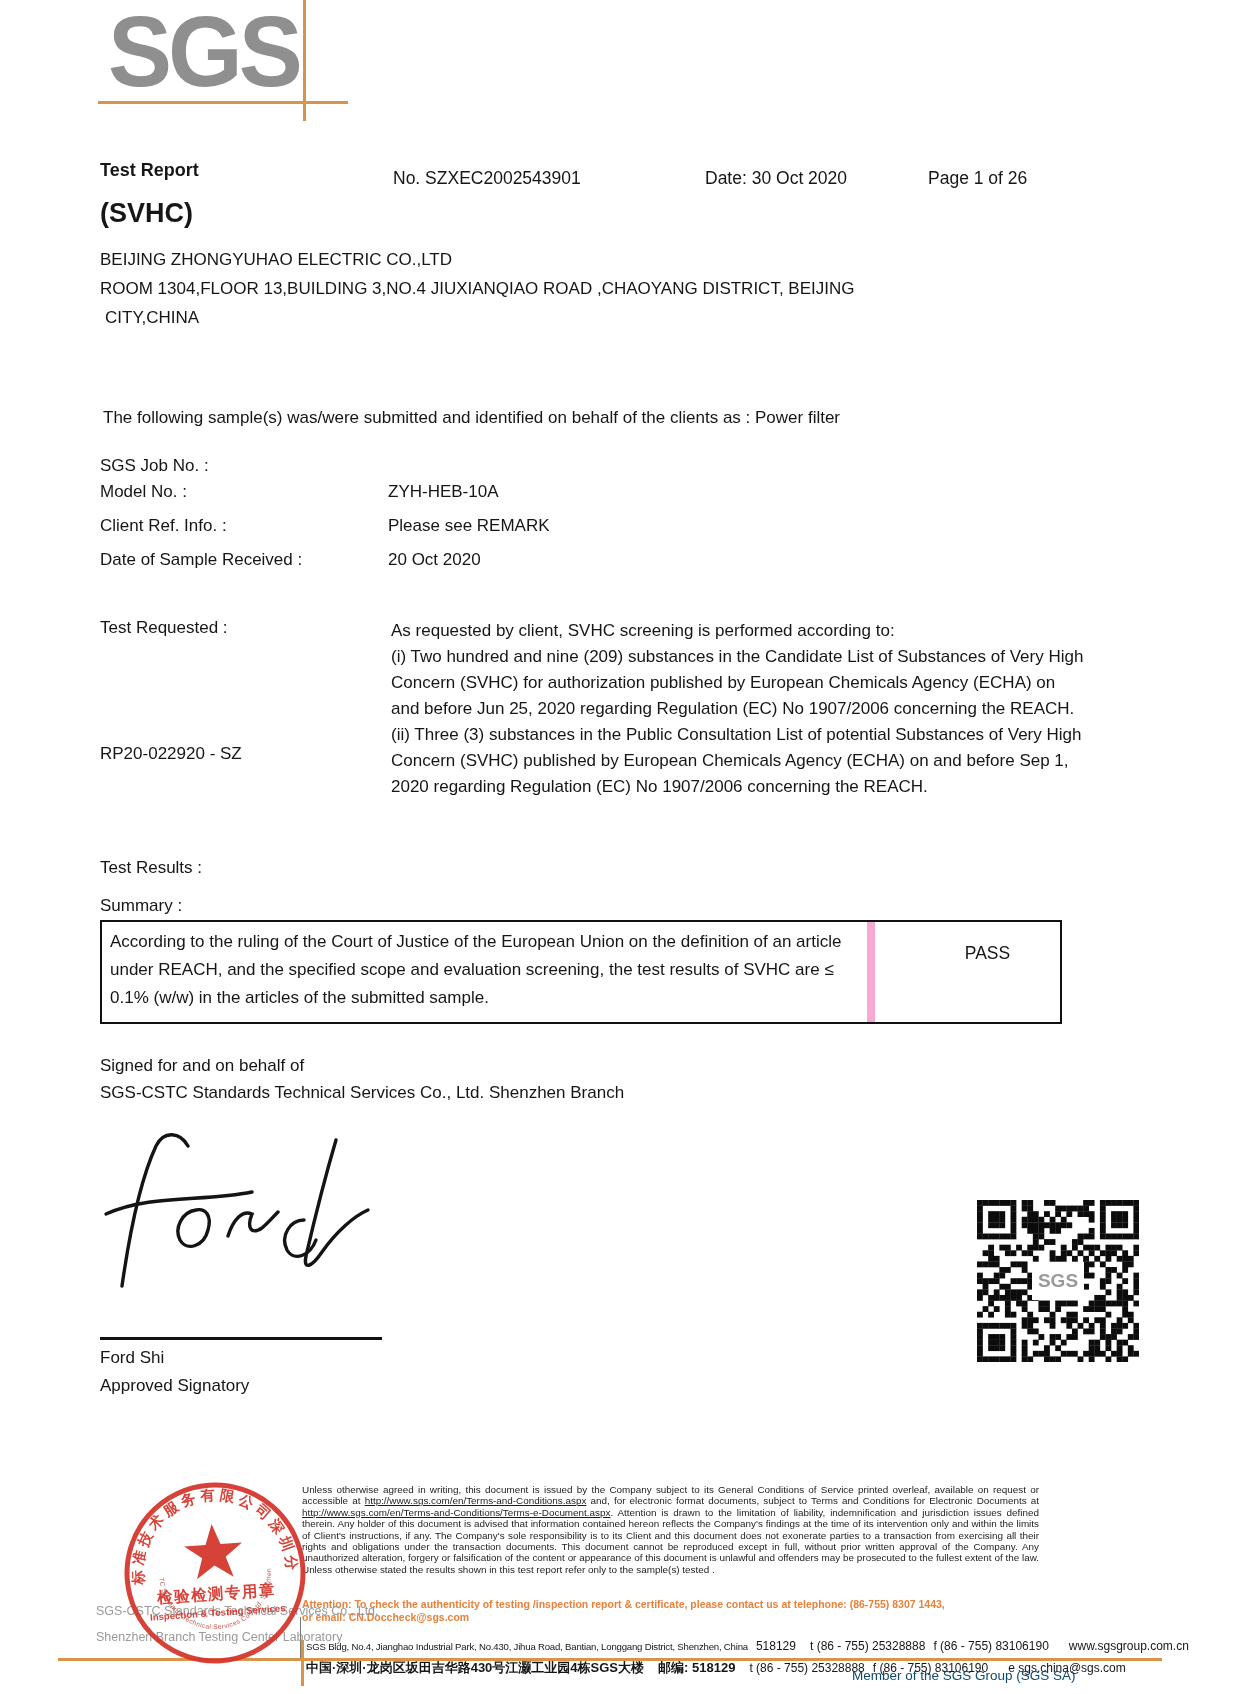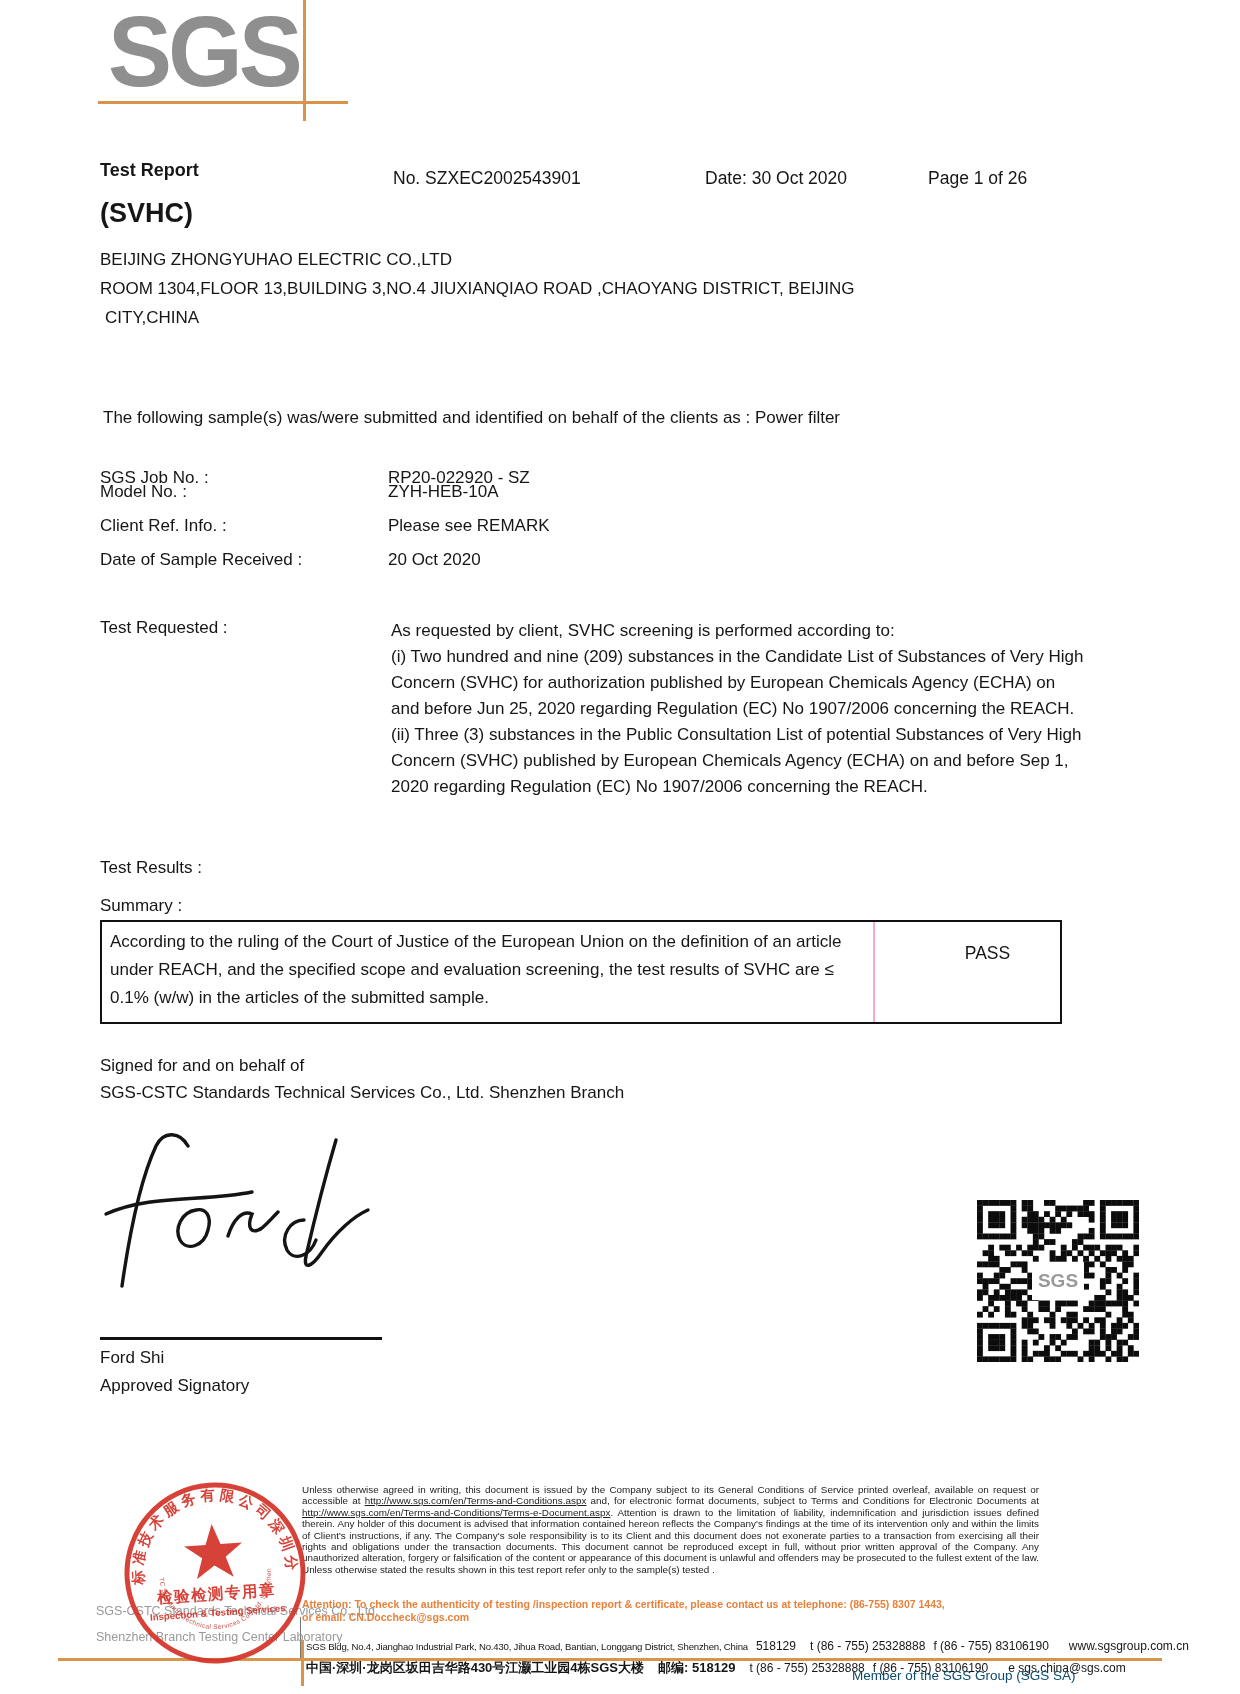--- a/index.html
+++ b/index.html
@@ -25,28 +25,28 @@
   .client-name{left:100px;top:250px;font-size:17px;}
   .client-addr1{left:100px;top:279px;font-size:17px;}
   .client-addr2{left:105px;top:308px;font-size:17px;}
 
   .intro{left:103px;top:408px;font-size:17px;}
 
   
   .frow{position:absolute;left:100px;width:1040px;font-size:17px;display:flex;}
   .flabel{width:288px;flex:0 0 288px;}
   .fvalue{flex:1;}
-  .r1{top:468px;} .r2{top:482px;} .r3{top:516px;} .r4{top:550px;} .r5{top:584px;}
+  .r1{top:456px;flex-direction:column;} .r2{top:482px;} .r3{top:516px;} .r4{top:550px;} .r5{top:584px;}
   .r6{top:618px;} .r7{top:858px;}
   .tr-par{margin:0 4px 0 0;line-height:26px;width:695px;}
   .tr-wrap{padding-left:3px;}
 
   .summary-label{left:100px;top:896px;font-size:17px;}
   .summary-box{left:100px;top:920px;width:958px;border:2px solid #111;display:flex;}
-  .summary-text{width:773px;flex:0 0 773px;border-right:2px solid #f9a8d4;
+  .summary-text{width:773px;flex:0 0 773px;border-right:8px solid #f9a8d4;
                 padding:6px 12px 10px 8px;font-size:17px;line-height:28px;box-sizing:border-box;}
   .summary-result{flex:1;text-align:center;font-size:17.5px;padding-top:21px;margin-left:40px;}
 
   .signedfor{left:100px;top:1056px;font-size:17px;}
   .signedco{left:100px;top:1083px;font-size:17px;}
 
   .sig-svg{left:92px;top:1118px;}
   .sig-line{left:100px;top:1337px;width:282px;height:3px;background:#111;}
   .sig-name{left:100px;top:1348px;font-size:17px;}
   .sig-role{left:100px;top:1376px;font-size:17px;}

